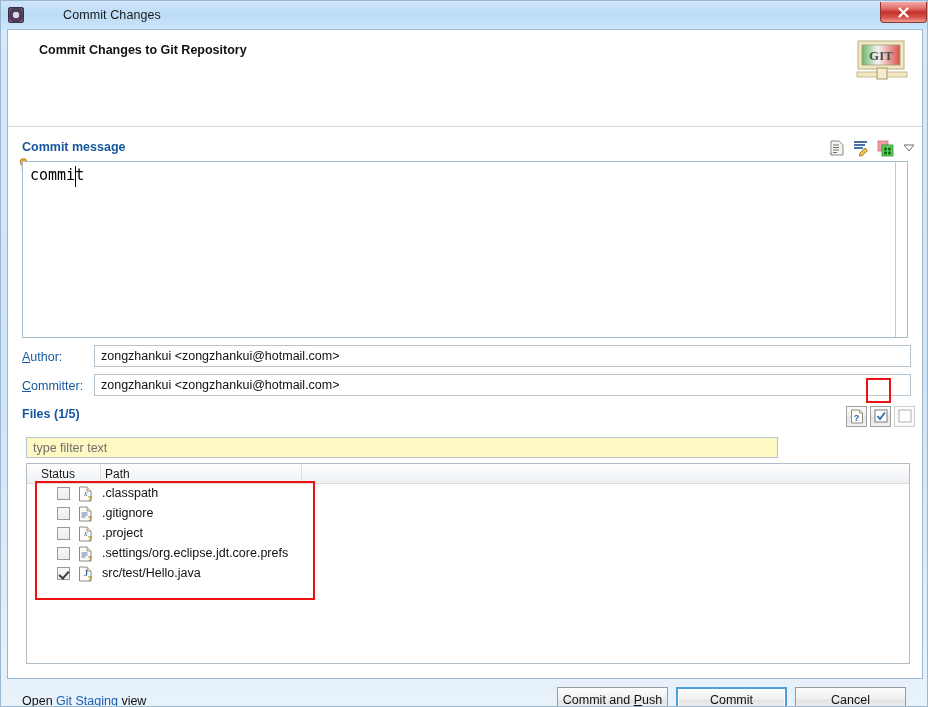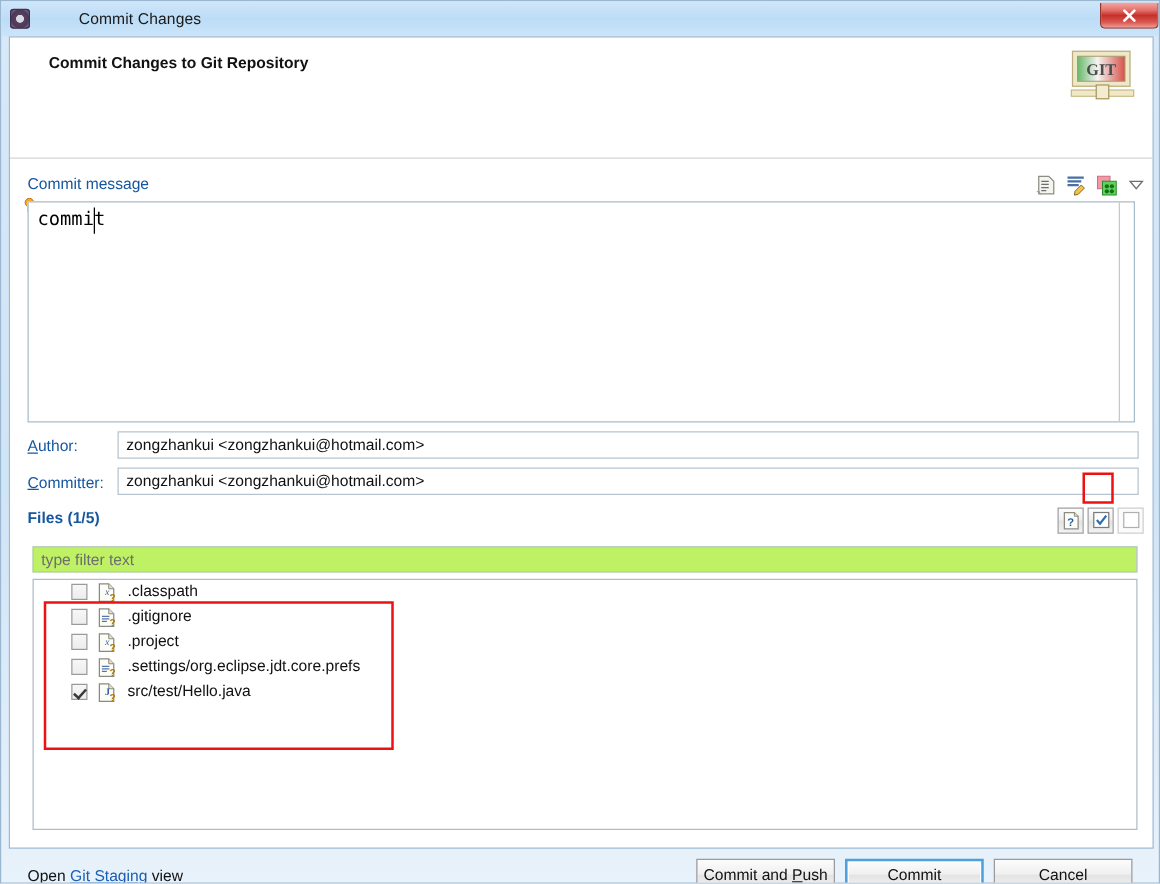--- a/index.html
+++ b/index.html
@@ -71,21 +71,21 @@
   
   #header-div {
     position: absolute; left: 0; top: 96px;
     width: 914px; height: 1px;
     background: #d6d6d6;
   }
 
   
   #msg-label {
     position: absolute; left: 14px; top: 110px;
-    font-size: 12.5px; font-weight: normal; color: #16569e;
+    font-size: 12.5px; font-weight: bold; color: #16569e;
   }
   #msg-toolbar {
     position: absolute; left: 820px; top: 107px;
     width: 90px; height: 22px;
     display: flex; align-items: center; gap: 6px;
   }
   .tb-icon { width: 18px; height: 18px; position: relative; cursor: pointer; }
 
   #msg-box {
     position: absolute; left: 14px; top: 131px;
@@ -143,22 +143,22 @@
     width: 21px; height: 21px;
     border: 1px solid #a0a0a0;
     background: linear-gradient(180deg,#fdfdfd 0%,#eeeeee 48%,#e3e3e3 52%,#f2f2f2 100%);
     display: flex; align-items: center; justify-content: center;
     cursor: pointer; position: relative;
   }
   .tool-btn.flat { border-color: #cfcfcf; background: #fbfbfb; }
 
   #filter-input {
     position: absolute; left: 18px; top: 407px;
-    width: 884px; height: 21px;
-    background: #bef264; border: 1px solid #b6c4cf;
+    width: 752px; height: 21px;
+    background: #fef9c3; border: 1px solid #b6c4cf;
     font-size: 12.5px; color: #6e6e6e;
     padding-left: 6px; display: flex; align-items: center;
   }
 
   #table {
     position: absolute; left: 18px; top: 433px;
     width: 884px; height: 201px;
     background: #ffffff; border: 1px solid #b0bcc6;
     overflow: hidden;
   }
@@ -350,20 +350,26 @@
           <rect x="1" y="1" width="12" height="12" fill="#ffffff" stroke="#b0b0b0" stroke-width="1"></rect>
         </svg>
       </div>
     </div>
 
     <div id="filter-input">
       <span>type filter text</span>
     </div>
 
     <div id="table">
+      <div id="table-head">
+        <div class="th" style="left:14px;">Status</div>
+        <div class="col-sep" style="left:73px;"></div>
+        <div class="th" style="left:78px;">Path</div>
+        <div class="col-sep" style="left:274px;"></div>
+      </div>
 
       <div id="rows">
           <div class="row">
             <div class="cb"></div>
             <div class="ficon"><svg width="15" height="16" viewBox="0 0 15 16">
                 <path d="M1.5 1 h7.5 l4 4 v10 H1.5 Z" fill="#fdfdf7" stroke="#8a8a80" stroke-width="1"></path>
                 <path d="M9 1 v4 h4" fill="#e7e2c2" stroke="#8a8a80" stroke-width=".8"></path>
                 <text x="6" y="10" font-family="Liberation Serif, serif" font-size="8" font-style="italic" fill="#2d5fa8">x</text>
                 <text x="9.5" y="15" font-family="Liberation Sans, sans-serif" font-size="8" font-weight="bold" fill="#b07a12">?</text>
               </svg></div>

